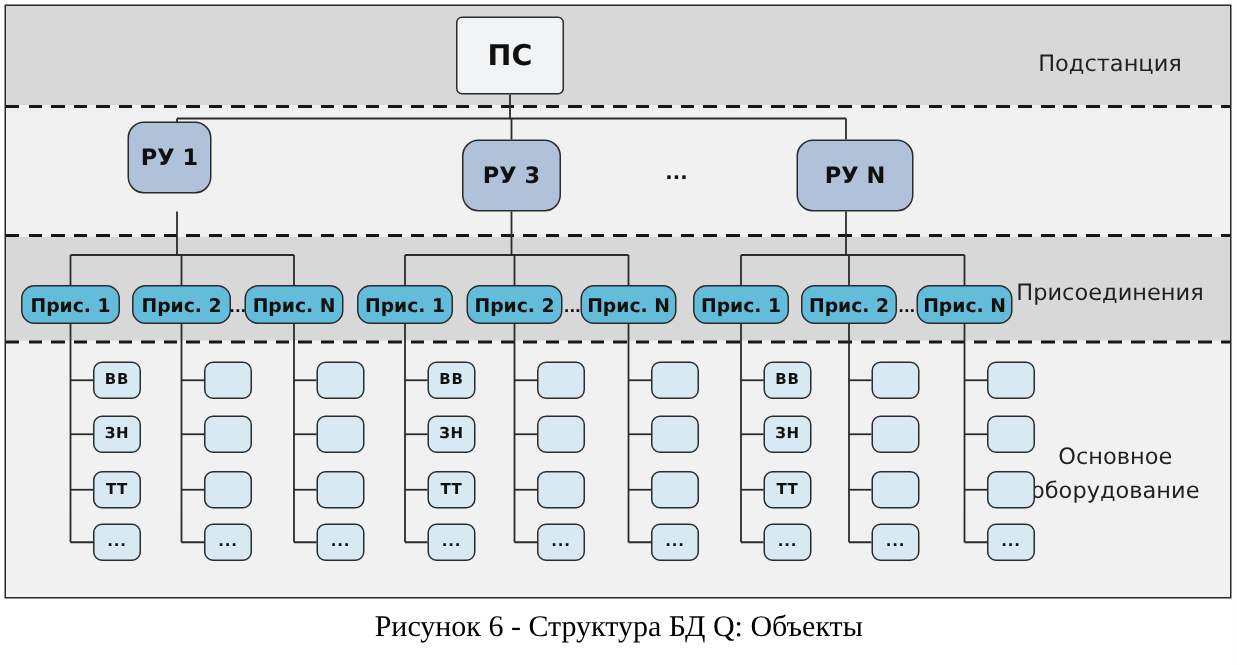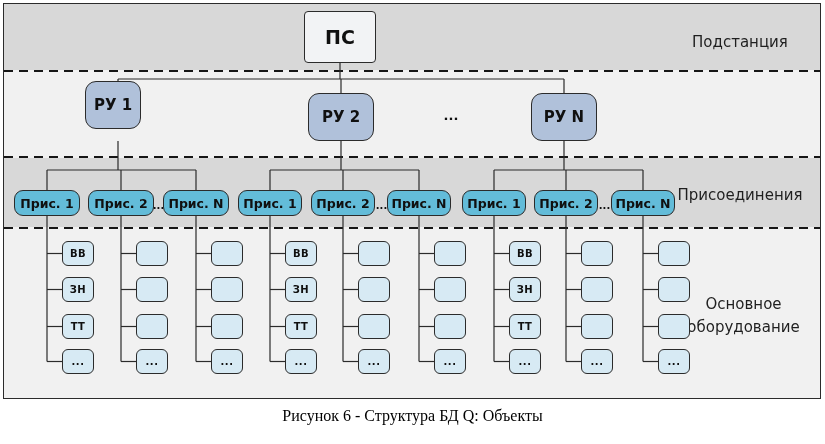--- a/index.html
+++ b/index.html
@@ -23,21 +23,21 @@
   .connectors{position:absolute;left:0;top:0;z-index:1;}
   .node{position:absolute;box-sizing:border-box;border:1.5px solid var(--line);
     display:flex;align-items:center;justify-content:center;font-weight:bold;color:#101010;z-index:2;}
   .ps{border-radius:4px;background:var(--root-fill);font-size:19px;}
   .ru{border-radius:11px;background:var(--ru-fill);font-size:15px;}
   .bay{border-radius:9px;background:var(--bay-fill);font-size:12.5px;}
   .eq-box{border-radius:6px;background:var(--eq-fill);font-size:10px;border-width:1.2px;letter-spacing:.5px;}
   .dots{position:absolute;font-weight:bold;color:#111;z-index:2;text-align:center;}
   .band-label{position:absolute;font-size:15px;color:#1f1f1f;text-align:center;line-height:1.5;z-index:1;}
   .caption{position:absolute;left:0;right:0;top:407px;text-align:center;
-    font-family:"Liberation Serif","DejaVu Serif",serif;font-size:16px;color:#000;}
+    font-family:"Liberation Serif","DejaVu Serif",serif;font-size:20px;color:#000;}
 </style>
 </head>
 <body>
 
 <div class="page">
   <div class="diagram">
 
     <div class="band band-dark" style="top:0;height:66px"></div>
     <div class="band band-light" style="top:68px;height:84px"></div>
     <div class="band band-dark" style="top:154px;height:69px"></div>
@@ -115,22 +115,22 @@
         <line x1="639" y1="212" x2="639" y2="357.5" stroke="#2b2b2b" stroke-width="1.2"></line>
         <line x1="639" y1="249.5" x2="654" y2="249.5" stroke="#2b2b2b" stroke-width="1.2"></line>
         <line x1="639" y1="285.5" x2="654" y2="285.5" stroke="#2b2b2b" stroke-width="1.2"></line>
         <line x1="639" y1="322.5" x2="654" y2="322.5" stroke="#2b2b2b" stroke-width="1.2"></line>
         <line x1="639" y1="357.5" x2="654" y2="357.5" stroke="#2b2b2b" stroke-width="1.2"></line>
       </svg>
 
     <div class="node ps" style="left:300px;top:7px;width:72px;height:52px">ПС</div>
 
     <div class="node ru" style="left:81px;top:77px;width:56px;height:48px">РУ 1</div>
-    <div class="node ru" style="left:304px;top:89px;width:66px;height:48px">РУ 2</div>
-    <div class="node ru" style="left:527px;top:89px;width:66px;height:48px">РУ N</div>
+    <div class="node ru" style="left:304px;top:89px;width:66px;height:48px">РУ 3</div>
+    <div class="node ru" style="left:527px;top:89px;width:78px;height:48px">РУ N</div>
     <div class="dots" style="left:436px;top:104px;width:22px;font-size:13px">...</div>
 
     <div class="node bay" style="left:10px;top:186px;width:66px;height:26px">Прис. 1</div>
     <div class="node bay" style="left:84px;top:186px;width:66px;height:26px">Прис. 2</div>
     <div class="dots" style="left:147px;top:196px;width:15px;font-size:10px">...</div>
     <div class="node bay" style="left:159px;top:186px;width:66px;height:26px">Прис. N</div>
 
     <div class="node bay" style="left:234px;top:186px;width:64px;height:26px">Прис. 1</div>
     <div class="node bay" style="left:307px;top:186px;width:64px;height:26px">Прис. 2</div>
     <div class="dots" style="left:370px;top:196px;width:15px;font-size:10px">...</div>

